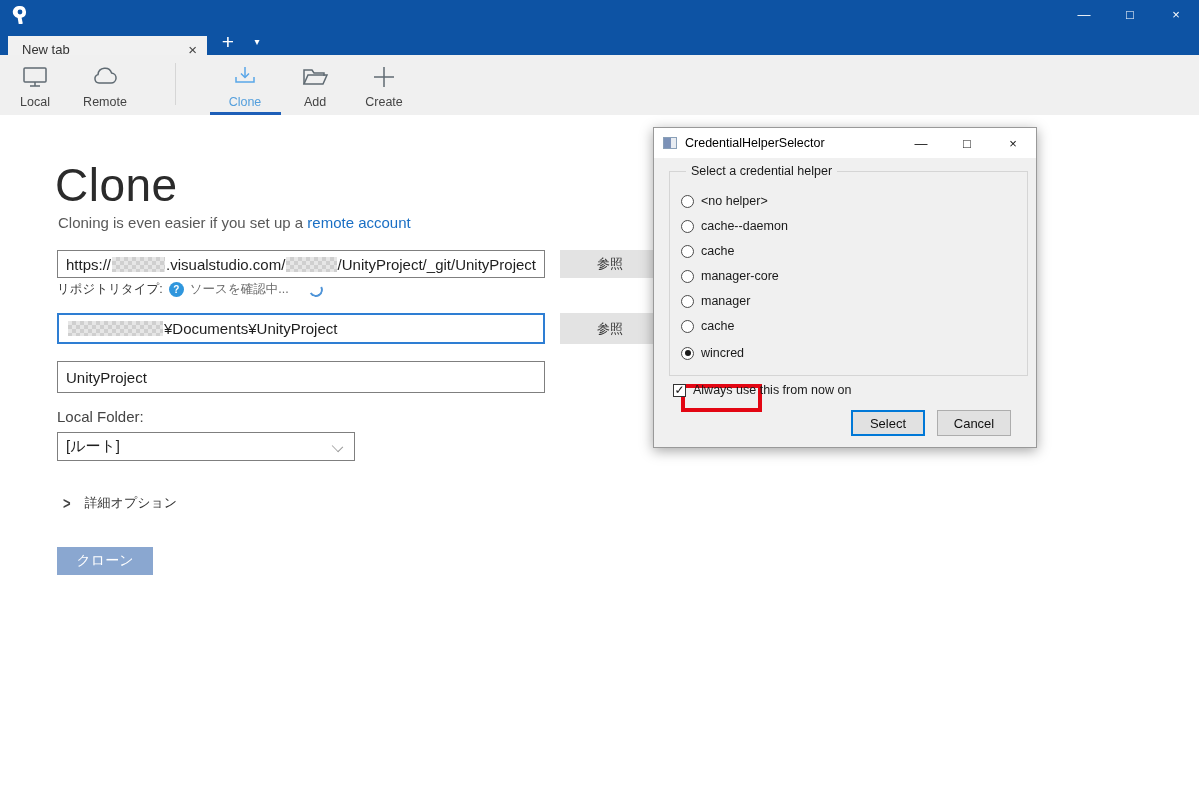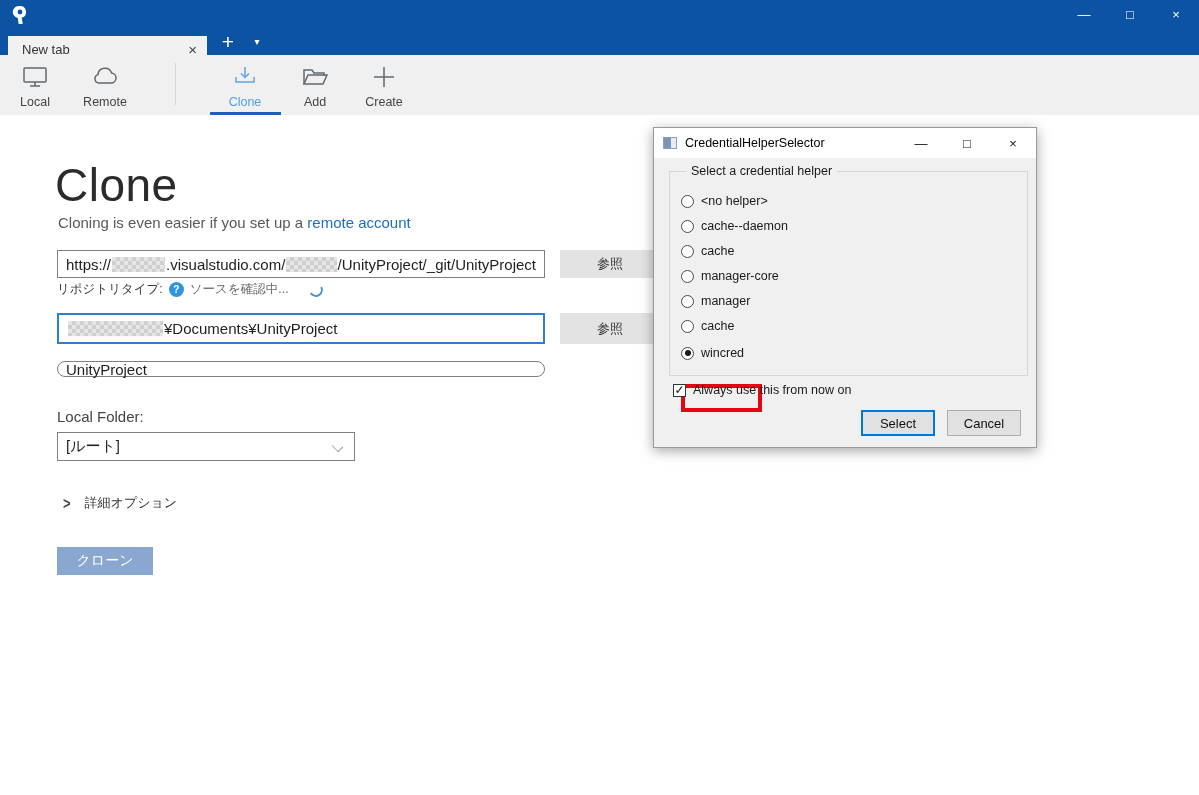--- a/index.html
+++ b/index.html
@@ -74,21 +74,21 @@
   .radio-row { position:absolute; left:11px; display:flex; align-items:center; gap:7px; height:20px; }
   .radio { width:13px; height:13px; border-radius:50%; border:1px solid #4a4a4a; background:#fff; position:relative; }
   .radio.sel::after { content:""; position:absolute; left:2.5px; top:2.5px; width:6px; height:6px; border-radius:50%; background:#1a1a1a; }
   .radio-label { font-size:12.5px; color:#1a1a1a; }
   .red-box { position:absolute; left:11px; top:212px; width:81px; height:28px; border:4px solid #e30613; }
 
   .checkbox-row { position:absolute; left:19px; top:255px; display:flex; align-items:center; gap:7px; }
   .checkbox { width:13px; height:13px; border:1px solid #333; background:#fff; color:#111; font-size:12px; line-height:11px; text-align:center; }
   .checkbox-label { font-size:12.5px; color:#1a1a1a; }
 
-  .dlg-buttons { position:absolute; right:15px; top:282px; display:flex; gap:12px; }
+  .dlg-buttons { position:absolute; right:25px; top:282px; display:flex; gap:12px; }
   .dlg-btn { width:74px; height:26px; background:#e1e1e1; border:1px solid #adadad; font-size:13px; color:#111; display:flex; align-items:center; justify-content:center; }
   .dlg-btn.default { border:2px solid #0078d7; }
 </style>
 </head>
 <body>
 
 <div class="abs titlebar">
   <div class="logo">
     <svg width="18" height="19" viewBox="0 0 18 19">
       <path fill="#fff" fill-rule="evenodd" d="M9 1a6 6 0 0 1 1.6 11.78l1.1 5.22a0.9 0.9 0 0 1-0.88 1H7.7l-1-6.1A6 6 0 0 1 9 1zm0 3.6a2.4 2.4 0 1 0 0 4.8 2.4 2.4 0 0 0 0-4.8z"></path>
@@ -180,21 +180,21 @@
   <span class="spinner"></span>
 </div>
 
 <div class="abs field focused" style="left:57px; top:313px; width:488px; height:31px;">
   <span class="censor" style="width:95px;"></span><span>¥Documents¥UnityProject</span>
 </div>
 <div class="abs browse-btn" style="left:560px; top:313px; width:100px; height:31px;">
   <span>参照</span>
 </div>
 
-<div class="abs field" style="left:57px; top:361px; width:488px; height:16px;border-radius:14px;">
+<div class="abs field" style="left:57px; top:361px; width:488px; height:32px;">
   <span>UnityProject</span>
 </div>
 
 <div class="abs local-folder-label">Local Folder:</div>
 <div class="abs dropdown">
   <span>[ルート]</span>
   <span class="chev-down"></span>
 </div>
 
 <div class="abs advanced-row">

